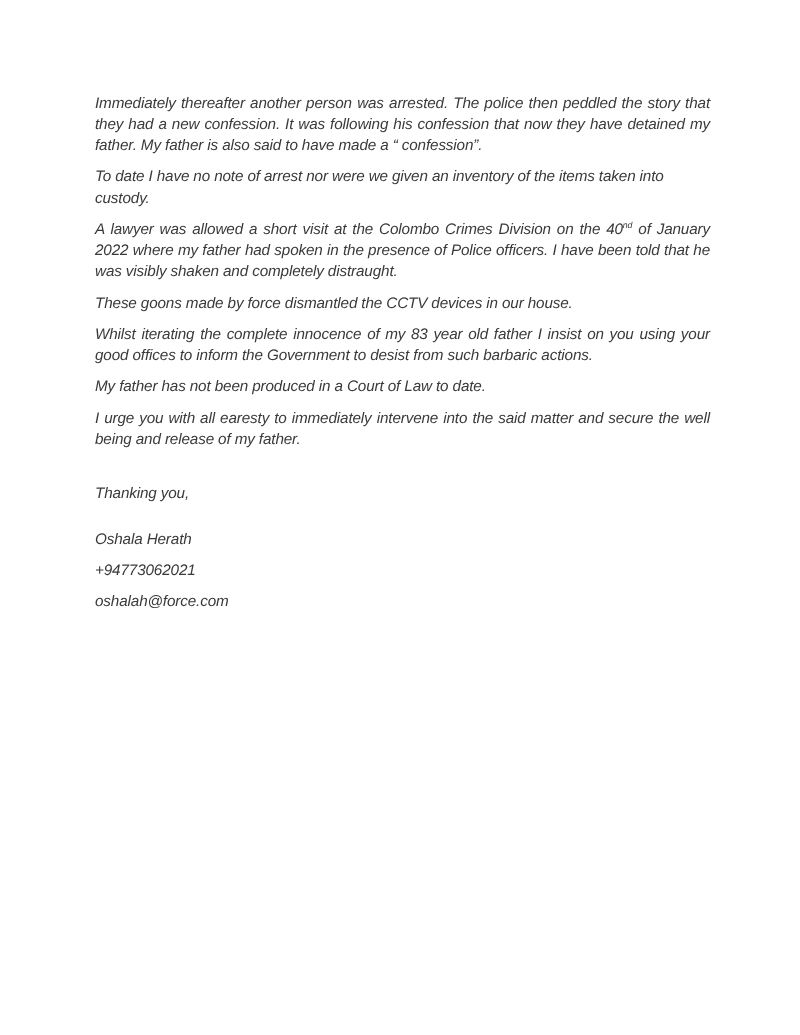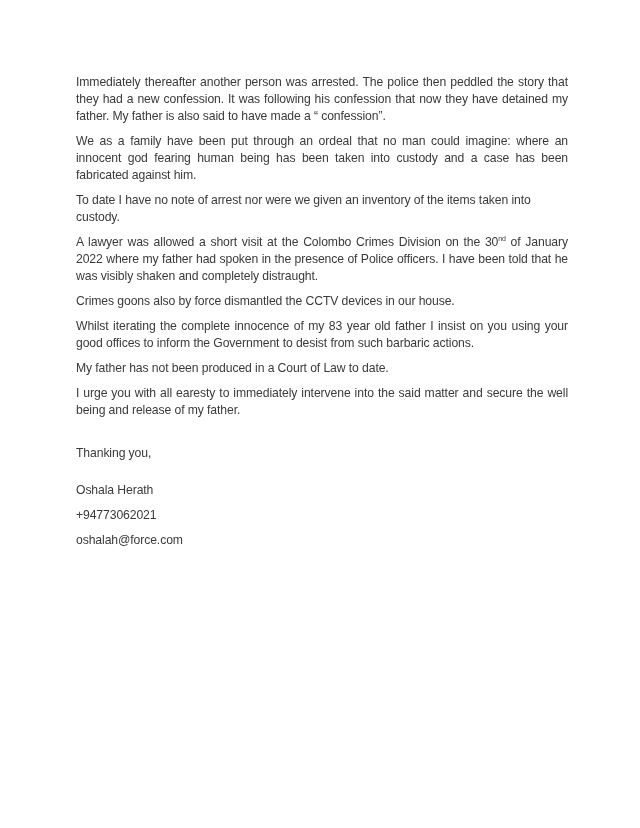--- a/index.html
+++ b/index.html
@@ -16,20 +16,21 @@
       color: #3a3a3a;
     }
     .page {
       position: absolute;
       left: 76px;
       top: 74px;
       width: 492px;
       font-size: 12.2px;
       line-height: 17px;
       letter-spacing: -0.1px;
+      font-style: italic;
     }
     .para {
       margin: 0 0 8px 0;
       text-align: justify;
     }
     .para.left { text-align: left; }
     sup {
       font-size: 7px;
       line-height: 0;
       vertical-align: 5px;
@@ -42,24 +43,23 @@
     }
     .sig-line {
       margin: 0 0 8px 0;
     }
   </style>
 </head>
 <body>
 
 <div class="page">
   <p class="para">Immediately thereafter another person was arrested. The police then peddled the story that they had a new confession. It was following his confession that now they have detained my father.  My father is also said to have made a “ confession”.</p>
-  <p class="para">We as a family have been put through an ordeal that no man could imagine: where an innocent god fearing human being has been taken into custody and a case has been fabricated against him.</p>
   <p class="para left">To date I have no note of arrest nor were we given an inventory of the items taken into custody.</p>
-  <p class="para"><span>A lawyer was allowed a short visit at the Colombo Crimes Division on the 30</span><sup>nd</sup><span> of January 2022 where my father had spoken in the presence of Police officers. I have been told that he was visibly shaken and completely distraught.</span></p>
-  <p class="para left">Crimes goons also by force dismantled the CCTV devices in our house.</p>
+  <p class="para"><span>A lawyer was allowed a short visit at the Colombo Crimes Division on the 40</span><sup>nd</sup><span> of January 2022 where my father had spoken in the presence of Police officers. I have been told that he was visibly shaken and completely distraught.</span></p>
+  <p class="para left">These goons made by force dismantled the CCTV devices in our house.</p>
   <p class="para">Whilst iterating the complete innocence of my 83 year old father I insist on you using your good offices to inform the Government to desist from such barbaric actions.</p>
   <p class="para left">My father has not been produced in a Court of Law to date.</p>
   <p class="para">I urge you with all earesty to immediately intervene into the said matter and secure the well being and release of my father.</p>
 
   <p class="para left closing">Thanking you,</p>
 
   <div class="signature">
     <p class="sig-line">Oshala Herath</p>
     <p class="sig-line">+94773062021</p>
     <p class="sig-line">oshalah@force.com</p>

